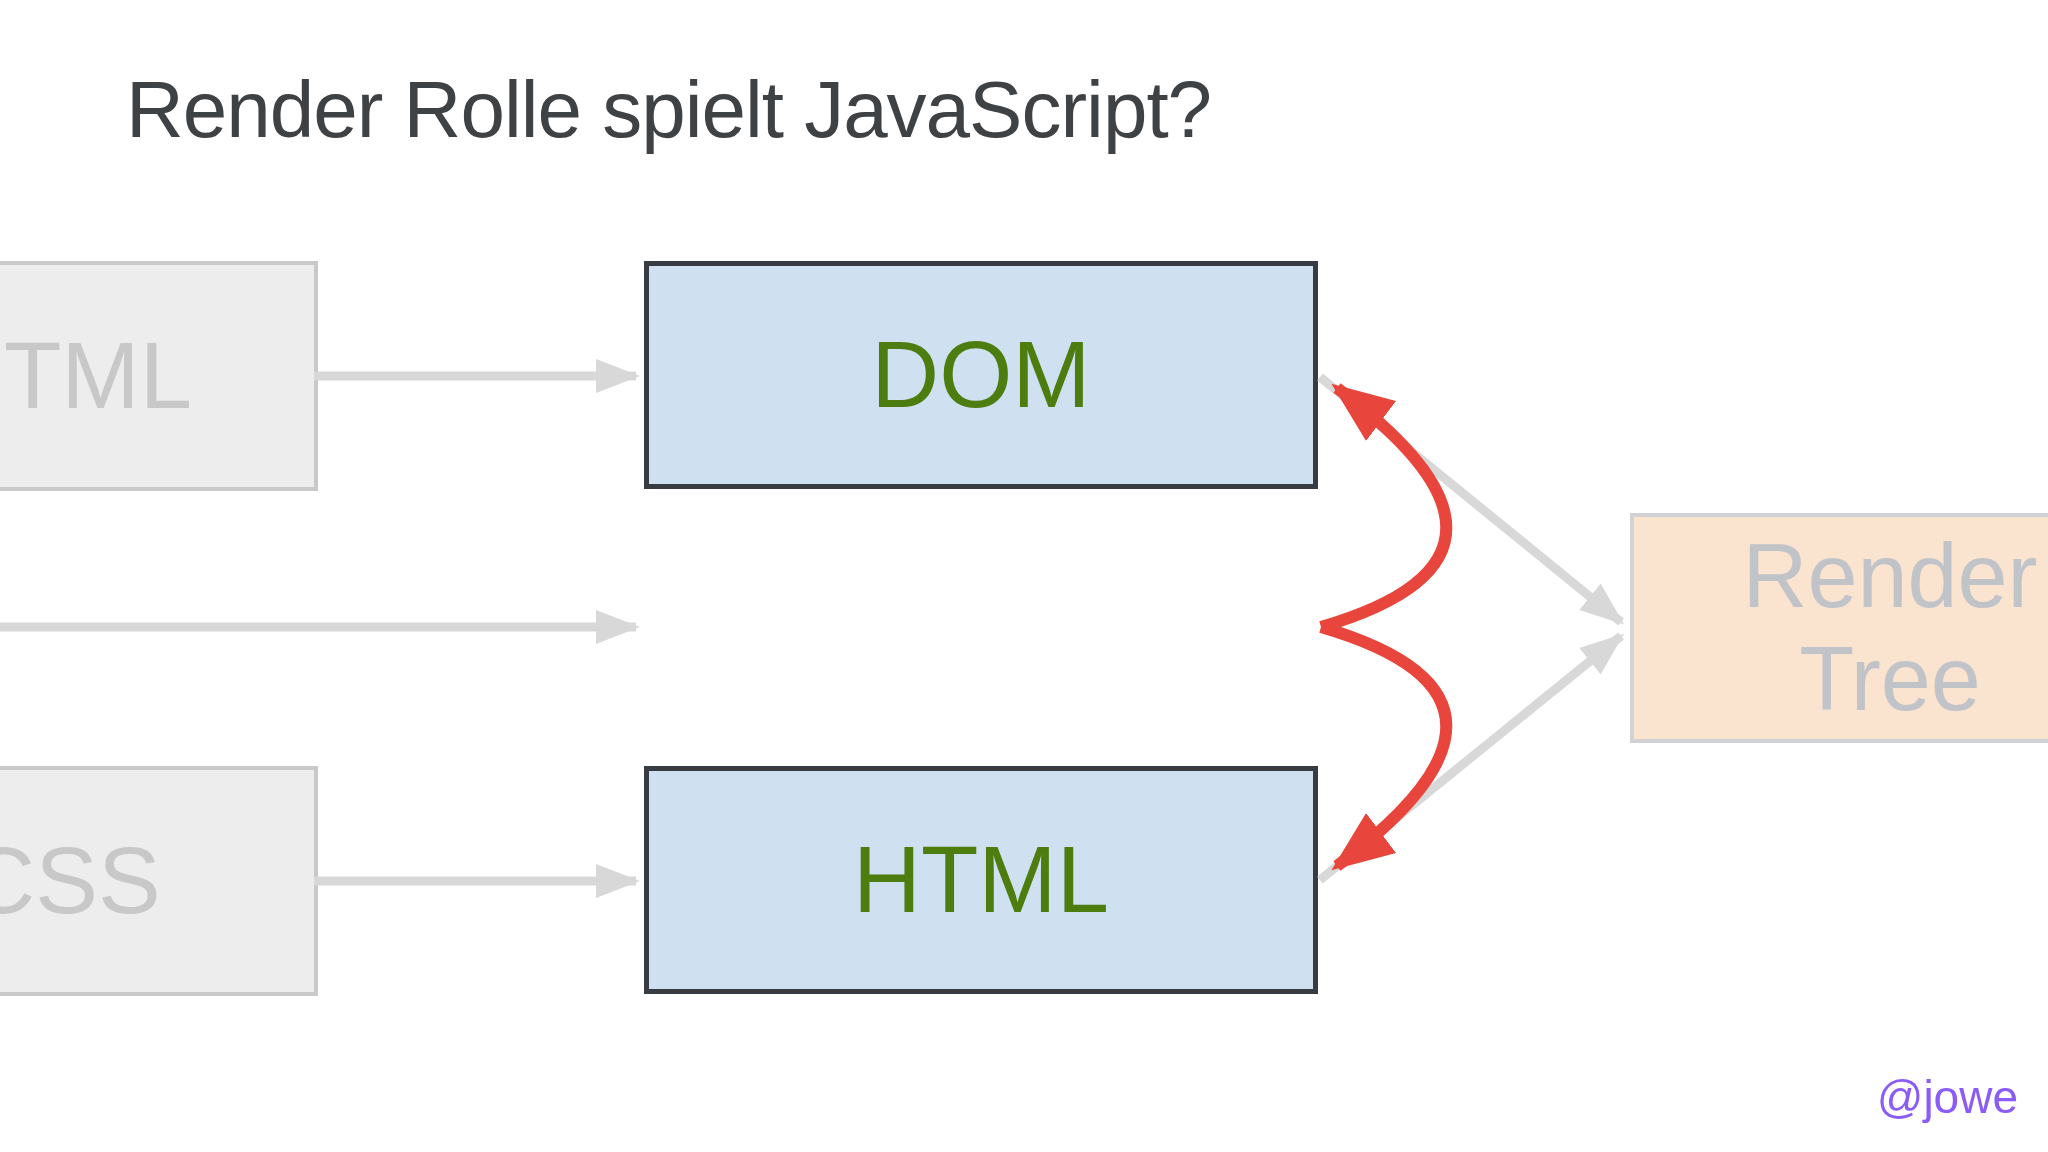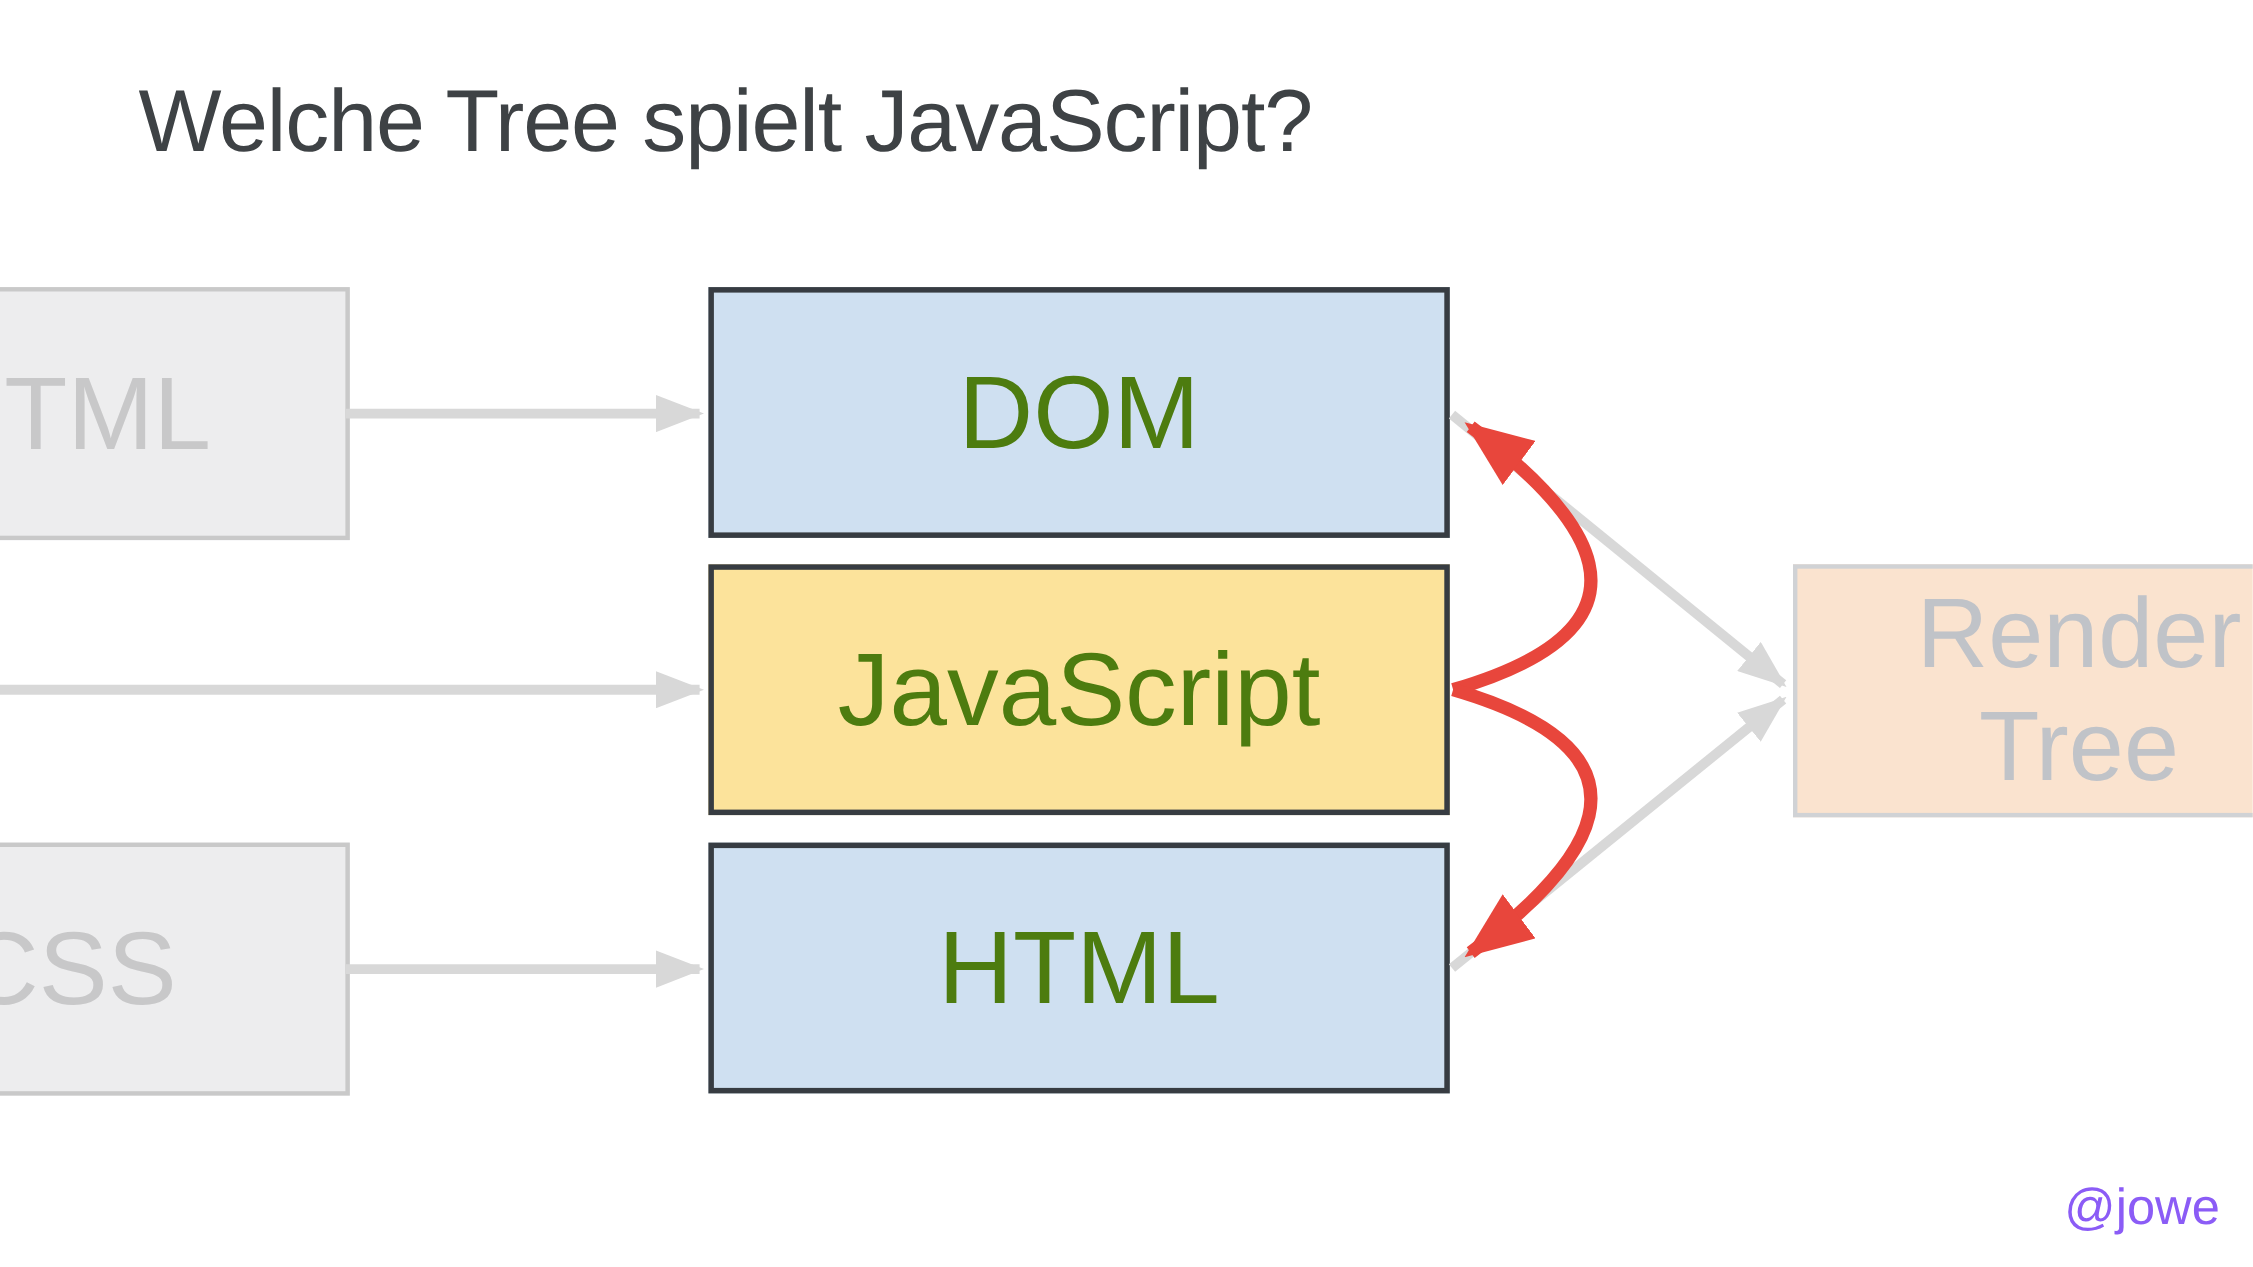--- a/index.html
+++ b/index.html
@@ -87,37 +87,34 @@
     top: 1070px;
     font-size: 46px;
     color: #8b5cf6;
   }
 </style>
 </head>
 <body>
 
 <div id="slide">
 
-  <h1 class="title">Welche Tree spielt JavaScript?</h1>
+  <h1 class="title">Render Rolle spielt JavaScript?</h1>
 
   <div class="node faded-src" id="node-html">
     <span class="label">HTML</span>
   </div>
 
   <div class="node faded-src" id="node-css">
     <span class="label">CSS</span>
   </div>
 
   <div class="node active" id="node-dom">
     <span class="label">DOM</span>
   </div>
 
-  <div class="node active" id="node-js">
-    <span class="label">JavaScript</span>
-  </div>
 
   <div class="node active" id="node-cssom">
     <span class="label">HTML</span>
   </div>
 
   <div class="node" id="node-render">
     <span class="label">Render Tree</span>
   </div>
 
   <svg class="edges" viewBox="0 0 2048 1152" xmlns="http://www.w3.org/2000/svg">

